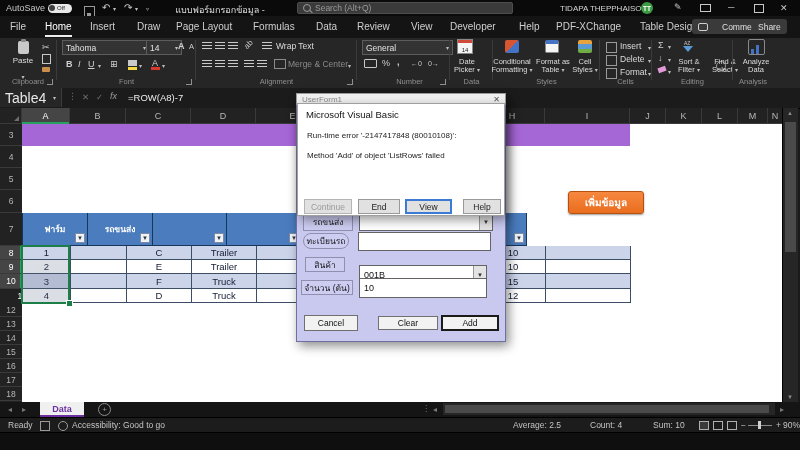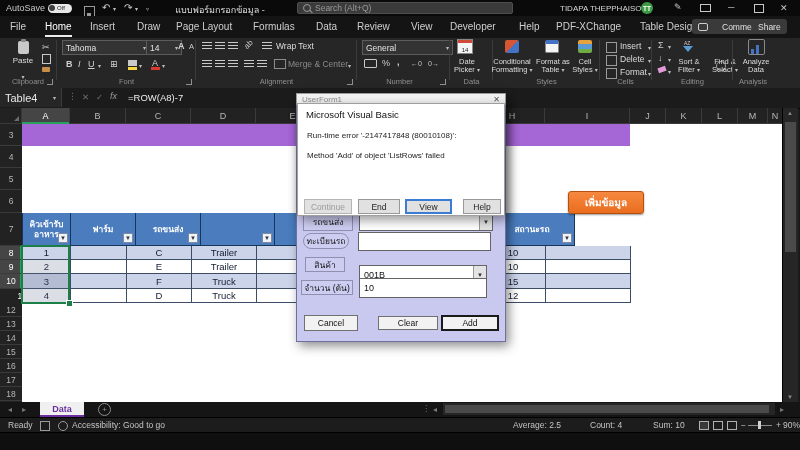--- a/index.html
+++ b/index.html
@@ -190,21 +190,21 @@
     
     <div class="combo" style="left:362px;top:2px;width:83px;height:13px;">
         <span>General</span>
         <span class="dd">▾</span>
       </div>
     <span class="ab" style="left:364px;top:21px;width:11px;height:7px;border:1px solid #c9c9c9;border-radius:1px;"></span>
     <span class="ric" style="left:382px;top:20px;">%</span>
     <span class="ric" style="left:397px;top:19px;font-weight:bold;">,</span>
     <span class="ab" style="left:411px;top:22px;font-size:7px;color:#c9c9c9;">←0</span>
     <span class="ab" style="left:428px;top:22px;font-size:7px;color:#c9c9c9;">0→</span>
-    <div class="glabel" style="left:354px;width:91px;">Number</div>
+    <div class="glabel" style="left:364px;width:91px;">Number</div>
     <div class="lau" style="left:440px;"></div>
     <div class="gsep" style="left:449px;"></div>
     
     <div class="ab calic" style="left:457px;top:1px;">
         <span>14</span>
       </div>
     <div class="twol" style="left:447px;top:20px;width:40px;">
       <div>Date</div>
       <div><span>Picker</span> <span class="dd">▾</span></div>
     </div>
@@ -264,21 +264,21 @@
     <span class="ab sqic" style="left:748px;top:1px;width:15px;height:14px;border:1px solid #8a8a8a;background:linear-gradient(to top,#4472c4 0 5px,transparent 5px) 2px 100%/3px 100% no-repeat,linear-gradient(to top,#4472c4 0 9px,transparent 9px) 7px 100%/3px 100% no-repeat;"></span>
     <div class="twol" style="left:737px;top:20px;width:38px;">
       <div>Analyze</div>
       <div>Data</div>
     </div>
     <div class="glabel" style="left:734px;width:38px;">Analysis</div>
   </div>
 
   <div class="ab" id="fbar">
     <div class="ab flex" style="left:0;top:0;width:62px;height:19px;background:#262626;border-right:1px solid #3a3a3a;justify-content:space-between;padding:0 5px;box-sizing:border-box;">
-      <span style="font-size:11px;color:#e8e8e8;">Table4</span>
+      <span style="font-size:14px;color:#e8e8e8;">Table4</span>
       <span class="dd">▾</span>
     </div>
     <span class="ab" style="left:68px;top:3px;color:#666;font-size:9px;">⋮</span>
     <span class="ab" style="left:82px;top:4px;color:#6f6f6f;font-size:8.5px;">✕</span>
     <span class="ab" style="left:96px;top:4px;color:#6f6f6f;font-size:8.5px;">✓</span>
     <span class="ab" style="left:110px;top:3px;color:#9a9a9a;font-size:9px;font-style:italic;">fx</span>
     <span class="ab" style="left:128px;top:4px;color:#ececec;font-size:9.5px;">=ROW(A8)-7</span>
   </div>
 
   <div class="ab" style="left:0;top:108px;width:22px;height:16px;background:#222;border-right:1px solid #3a3a3a;border-bottom:1px solid #3a3a3a;box-sizing:border-box;">
@@ -319,25 +319,20 @@
     <div class="rhc" style="height:14px;">17</div>
     <div class="rhc" style="height:14px;">18</div>
   </div>
 
   <div class="ab" style="left:22px;top:124px;width:760px;height:278px;background:#fff;"></div>
 
   <div class="ab" style="left:22px;top:124px;width:608px;height:22px;background:#a566d6;"></div>
 
   <div class="ab" style="left:22px;top:213px;width:608px;border-left:1px solid #16365c;box-sizing:content-box;">
     <div class="flex" style="height:33px;align-items:stretch;">
-      <div class="th" style="width:48px;">
-          <span>คิวเข้ารับ</span>
-          <span>อาหาร</span>
-          <span class="flt">▼</span>
-        </div>
       <div class="th" style="width:65px;">
           <span>ฟาร์ม</span>
           <span class="flt">▼</span>
         </div>
       <div class="th" style="width:65px;">
           <span>รถขนส่ง</span>
           <span class="flt">▼</span>
         </div>
       <div class="th" style="width:74px;">
           <span class="flt">▼</span>

